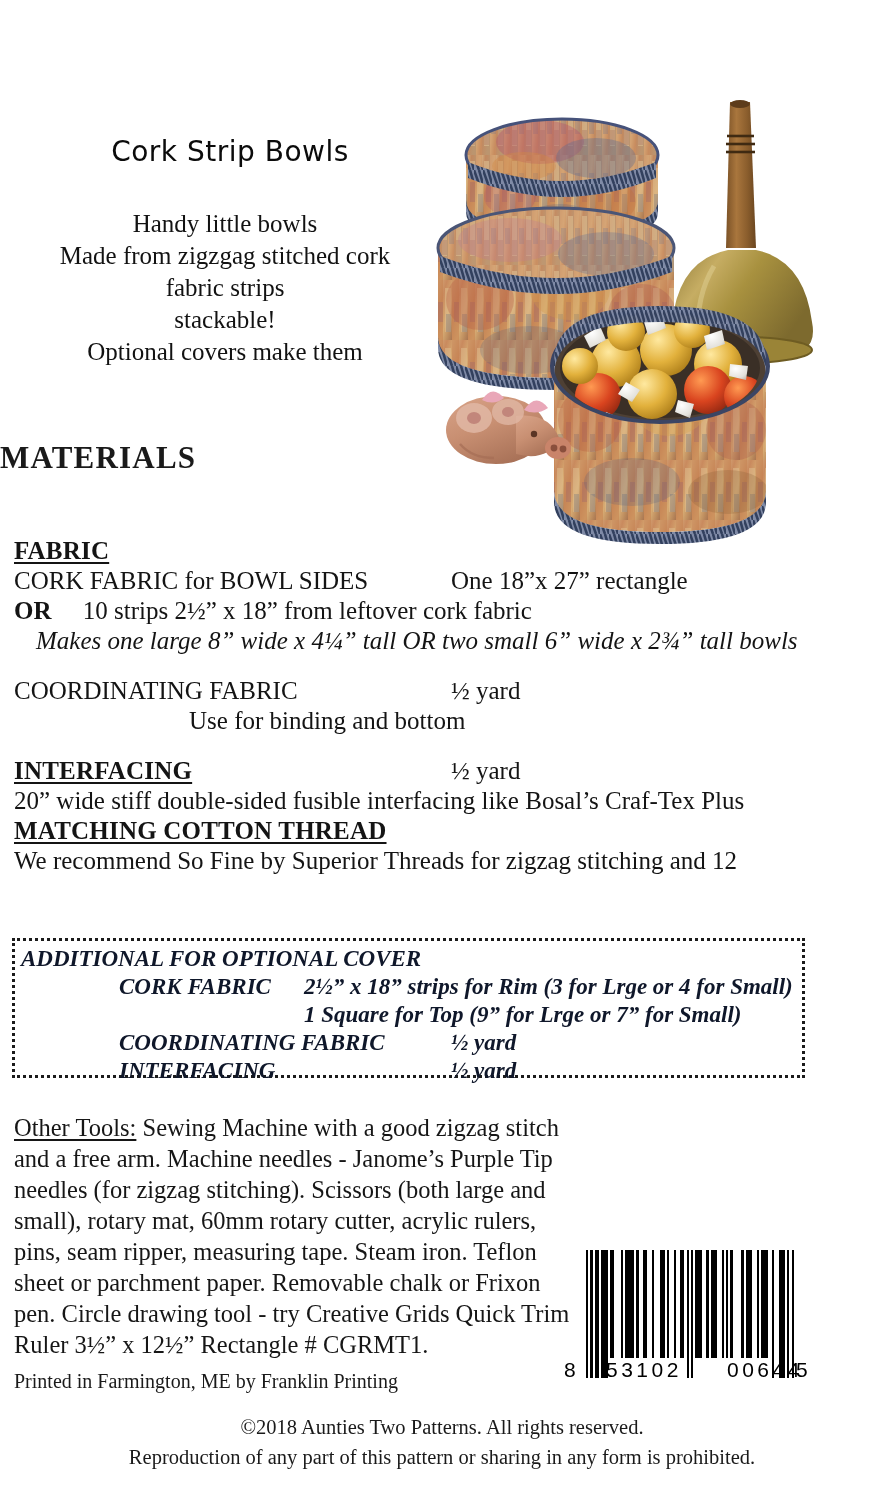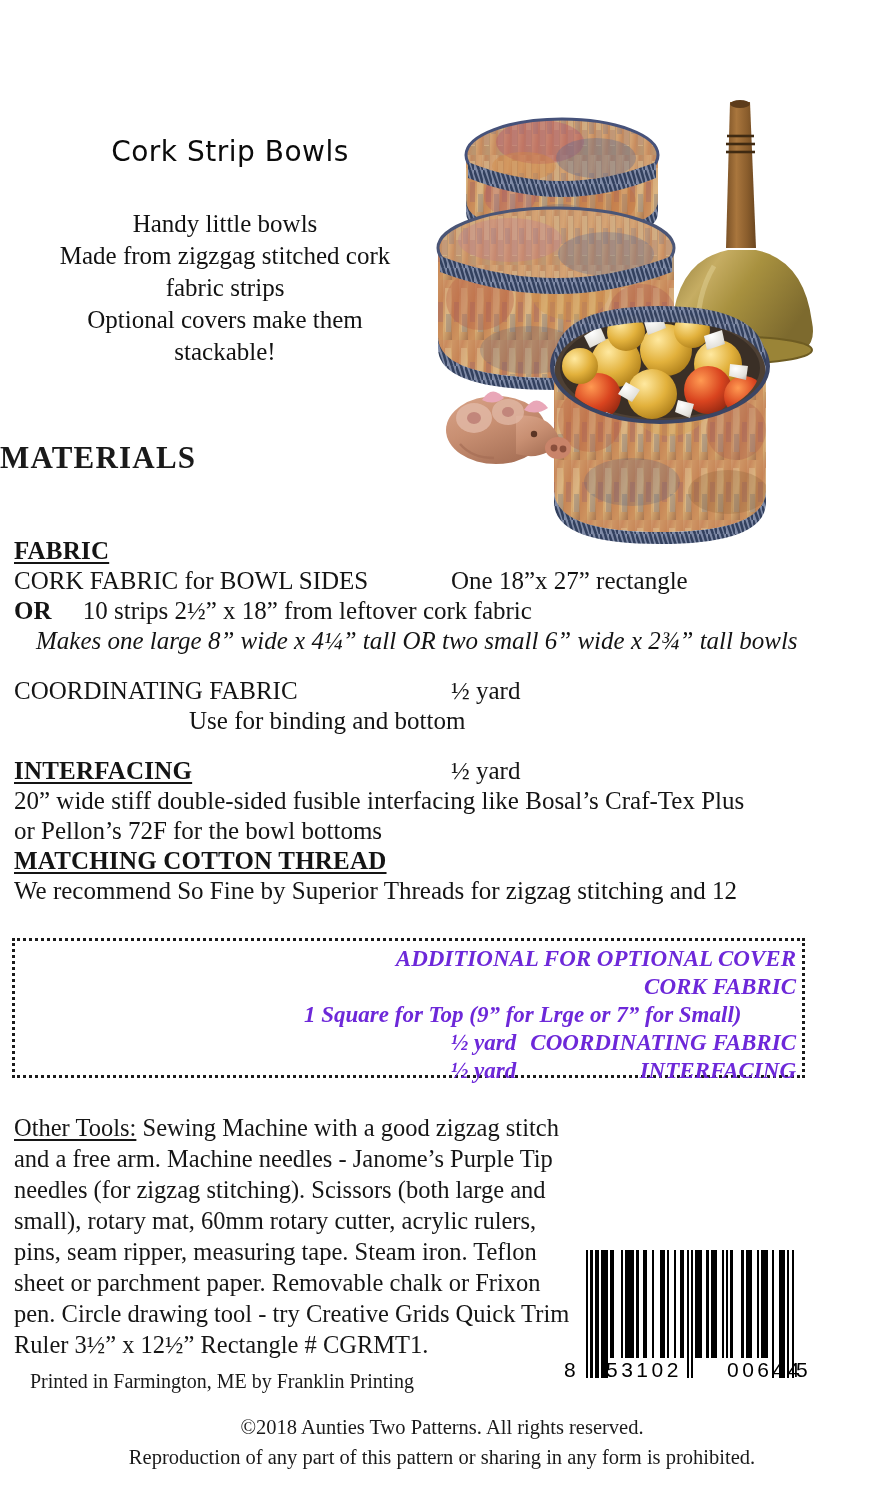--- a/index.html
+++ b/index.html
@@ -102,22 +102,21 @@
   }
   .optbox-inner {
     position: absolute;
     left: 6px;
     top: 4px;
     right: 6px;
     font-style: italic;
     font-weight: 700;
     font-size: 23px;
     line-height: 28px;
-    color: #6d28d9;
-    text-align: right;
+    color: #0f172a;
   }
   .ob-line { position: relative; white-space: nowrap; }
   .ob-ind { padding-left: 98px; }
   .ob-col { position: absolute; left: 283px; top: 0; }
   .ob-col2 { position: absolute; left: 430px; top: 0; }
 
   
   .tools {
     position: absolute;
     left: 14px;
@@ -173,21 +172,20 @@
   .bc-d-last  { left: 232px; }
 
   
   .foot-print {
     position: absolute;
     left: 14px;
     top: 1370px;
     font-size: 20px;
     color: #1a1a1a;
     white-space: nowrap;
-    margin-left: 16px;
   }
   .foot-copy {
     position: absolute;
     left: 0;
     top: 1412px;
     width: 884px;
     text-align: center;
     font-size: 20.5px;
     line-height: 30px;
     color: #1a1a1a;
@@ -208,22 +206,22 @@
 <body>
 
 <div class="page">
 
   <div class="title">Cork Strip Bowls</div>
 
   <div class="subtitle">
     <div>Handy little bowls</div>
     <div>Made from zigzgag stitched cork</div>
     <div>fabric strips</div>
+    <div>stackable!</div>
     <div>Optional covers make them</div>
-    <div>stackable!</div>
   </div>
 
   <div class="photo">
     <svg viewBox="0 0 464 460" xmlns="http://www.w3.org/2000/svg" aria-hidden="true">
       <defs>
         <linearGradient id="corkA" x1="0" y1="0" x2="1" y2="1">
           <stop offset="0%" stop-color="#d9b384"></stop>
           <stop offset="35%" stop-color="#c98a5e"></stop>
           <stop offset="65%" stop-color="#d7ab72"></stop>
           <stop offset="100%" stop-color="#a87550"></stop>
@@ -435,32 +433,32 @@
     <div class="mat-line indent-2">Use for binding and bottom</div>
 
     <div class="gap-md"></div>
 
     <div class="mat-line">
       <span class="hdr-underline">INTERFACING</span>
       <span class="col-val">½ yard</span>
     </div>
 
     <div class="mat-line">20” wide stiff double-sided fusible interfacing like Bosal’s Craf-Tex Plus</div>
-    <div class="mat-line">or Pellon’s 72F for the bowl bottoms</div>
 
     <div class="mat-line hdr-underline">MATCHING COTTON THREAD</div>
     <div class="mat-line">We recommend So Fine by Superior Threads for zigzag stitching and 12</div>
   </div>
 
   <div class="optbox">
     <div class="optbox-inner">
       <div class="ob-line">ADDITIONAL FOR OPTIONAL COVER</div>
 
       <div class="ob-line ob-ind">
         <span>CORK FABRIC</span>
+        <span class="ob-col">2½” x 18” strips for Rim (3 for Lrge or 4 for Small)</span>
       </div>
 
       <div class="ob-line ob-ind">
         <span class="ob-col">1 Square for Top (9” for Lrge or 7” for Small)</span>
         <span>&nbsp;</span>
       </div>
 
       <div class="ob-line ob-ind">
         <span>COORDINATING FABRIC</span>
         <span class="ob-col2">½ yard</span>

